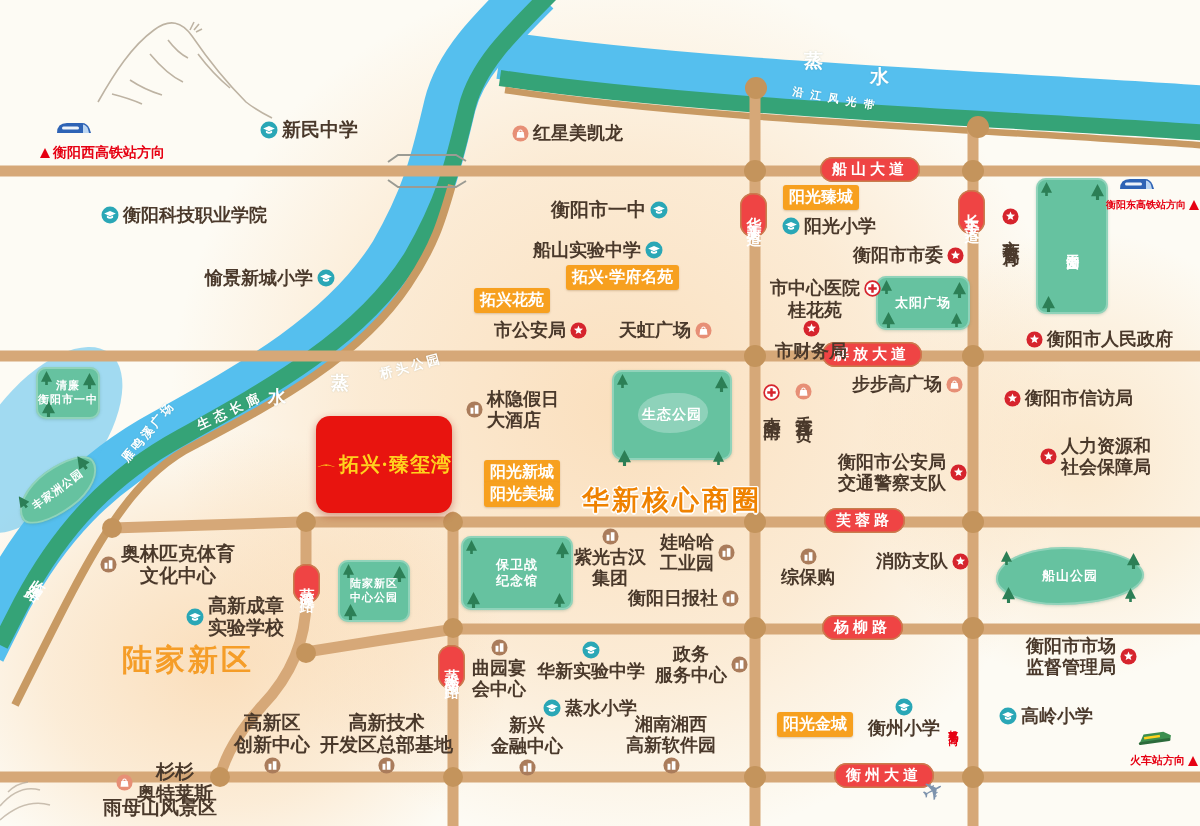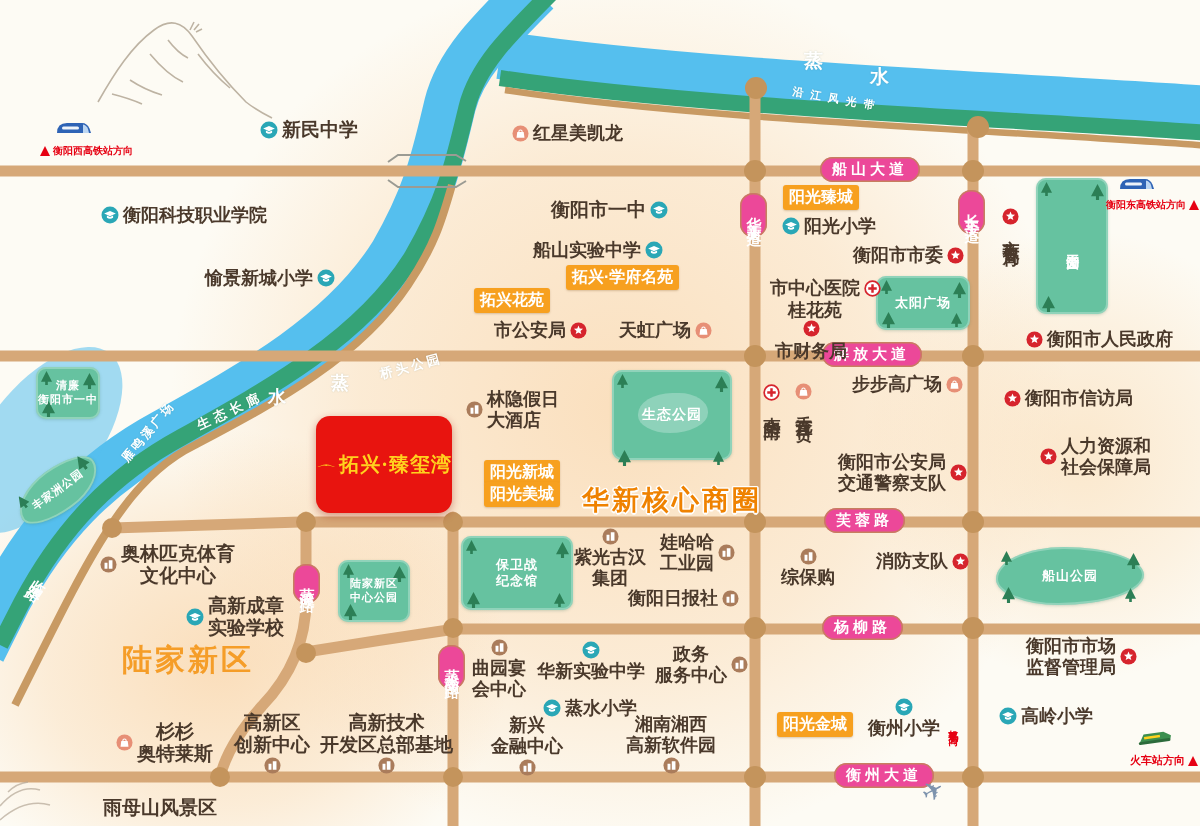--- a/index.html
+++ b/index.html
@@ -24,21 +24,21 @@
   .poi .txt.vtext span{display:inline;}
   .icon{display:inline-flex;flex:none;line-height:0;}
 
   .badge{position:absolute;background:#f7a01f;color:#fff;font-weight:700;font-size:16px;
          padding:2px 6px;border-radius:3px;white-space:nowrap;box-shadow:0 1px 2px rgba(120,70,10,.25);}
   .area{position:absolute;font-weight:900;white-space:nowrap;letter-spacing:3px;}
   .area.plain{color:#f59d28;}
   .area.outlined{color:#ef8200;text-shadow:-1.5px 0 #fff,1.5px 0 #fff,0 -1.5px #fff,0 1.5px #fff,
                  -1px -1px #fff,1px 1px #fff,-1px 1px #fff,1px -1px #fff;}
 
-  .roadlabel{position:absolute;background:#ec4899;color:#fff;font-weight:700;font-size:15px;
+  .roadlabel{position:absolute;background:#ef4444;color:#fff;font-weight:700;font-size:15px;
              display:flex;align-items:center;justify-content:center;box-shadow:inset 0 0 0 1.5px rgba(190,140,80,.8);}
   .roadlabel.h{padding:3px 12px;border-radius:14px;letter-spacing:4px;}
   .roadlabel.v{padding:12px 4px;border-radius:13px;writing-mode:vertical-rl;letter-spacing:5px;}
   .roadlabel.d{background:none;box-shadow:none;writing-mode:vertical-rl;letter-spacing:4px;transform-origin:left top;}
 
   .riverlabel{position:absolute;color:#fff;font-weight:700;white-space:nowrap;transform-origin:left top;
               text-shadow:0 0 2px rgba(0,60,40,.18);}
 
   .park{position:absolute;background:#66c2a0;border-radius:10px;color:#fff;font-weight:700;
         display:flex;align-items:center;justify-content:center;text-align:center;
@@ -550,21 +550,21 @@
             <circle cx="9" cy="9" r="8.5" fill="#2aa7b6"></circle>
             <path d="M3.2 7.6 9 4.9l5.8 2.7L9 10.3z" fill="#fff"></path>
             <path d="M5.9 9.4v2.3c1.9 1.5 4.3 1.5 6.2 0V9.4L9 10.9z" fill="#fff"></path>
           </svg>
         </span>
         <div class="txt">
           <span>高新成章</span>
           <span>实验学校</span>
         </div>
       </div>
-      <div class="poi" style="left: 116px; top: 721px; font-size: 19px;">
+      <div class="poi" style="left: 116px; top: 761px; font-size: 19px;">
         <span class="icon">
           <svg width="17" height="17" viewBox="0 0 18 18">
             <circle cx="9" cy="9" r="8.5" fill="#e78f76"></circle>
             <path d="M5.6 7.4h6.8l.8 6.1H4.8z" fill="#fff"></path>
             <path d="M7.2 7.4a1.8 2 0 0 1 3.6 0" fill="none" stroke="#fff" stroke-width="1.1"></path>
           </svg>
         </span>
         <div class="txt">
           <span>杉杉</span>
           <span>奥特莱斯</span>
@@ -705,21 +705,21 @@
       <div class="poi" style="left: 103px; top: 797px; font-size: 19px;">
         <div class="txt">
           <span>雨母山风景区</span>
         </div>
       </div>
       <span class="veh" style="left: 55px; top: 119px;"><svg width="38" height="17" viewBox="0 0 38 17">
           <path d="M2 14 Q2 4 12 4 h15 q5 0 7.5 5.5 L36 14 Z" fill="#2e63b5"></path>
           <rect x="7" y="7.5" width="17" height="3" rx="1.5" fill="#fff" opacity=".92"></rect>
           <path d="M28 5.5 q3.5 .5 5 4.5 l1 4 h-6 z" fill="#bcd6f2"></path>
         </svg></span>
-      <div class="dir" style="left: 40px; top: 144px; font-size: 10px; justify-content: space-between;">
+      <div class="dir" style="left: 40px; top: 144px; font-size: 14px; justify-content: space-between;">
         <span class="tri up"></span>
         <span>衡阳西高铁站方向</span>
       </div>
       <span class="veh" style="left: 1118px; top: 175px;"><svg width="38" height="17" viewBox="0 0 38 17">
           <path d="M2 14 Q2 4 12 4 h15 q5 0 7.5 5.5 L36 14 Z" fill="#2e63b5"></path>
           <rect x="7" y="7.5" width="17" height="3" rx="1.5" fill="#fff" opacity=".92"></rect>
           <path d="M28 5.5 q3.5 .5 5 4.5 l1 4 h-6 z" fill="#bcd6f2"></path>
         </svg></span>
       <div class="dir" style="left: 1106px; top: 198px; font-size: 10px;">
         <span>衡阳东高铁站方向</span>

